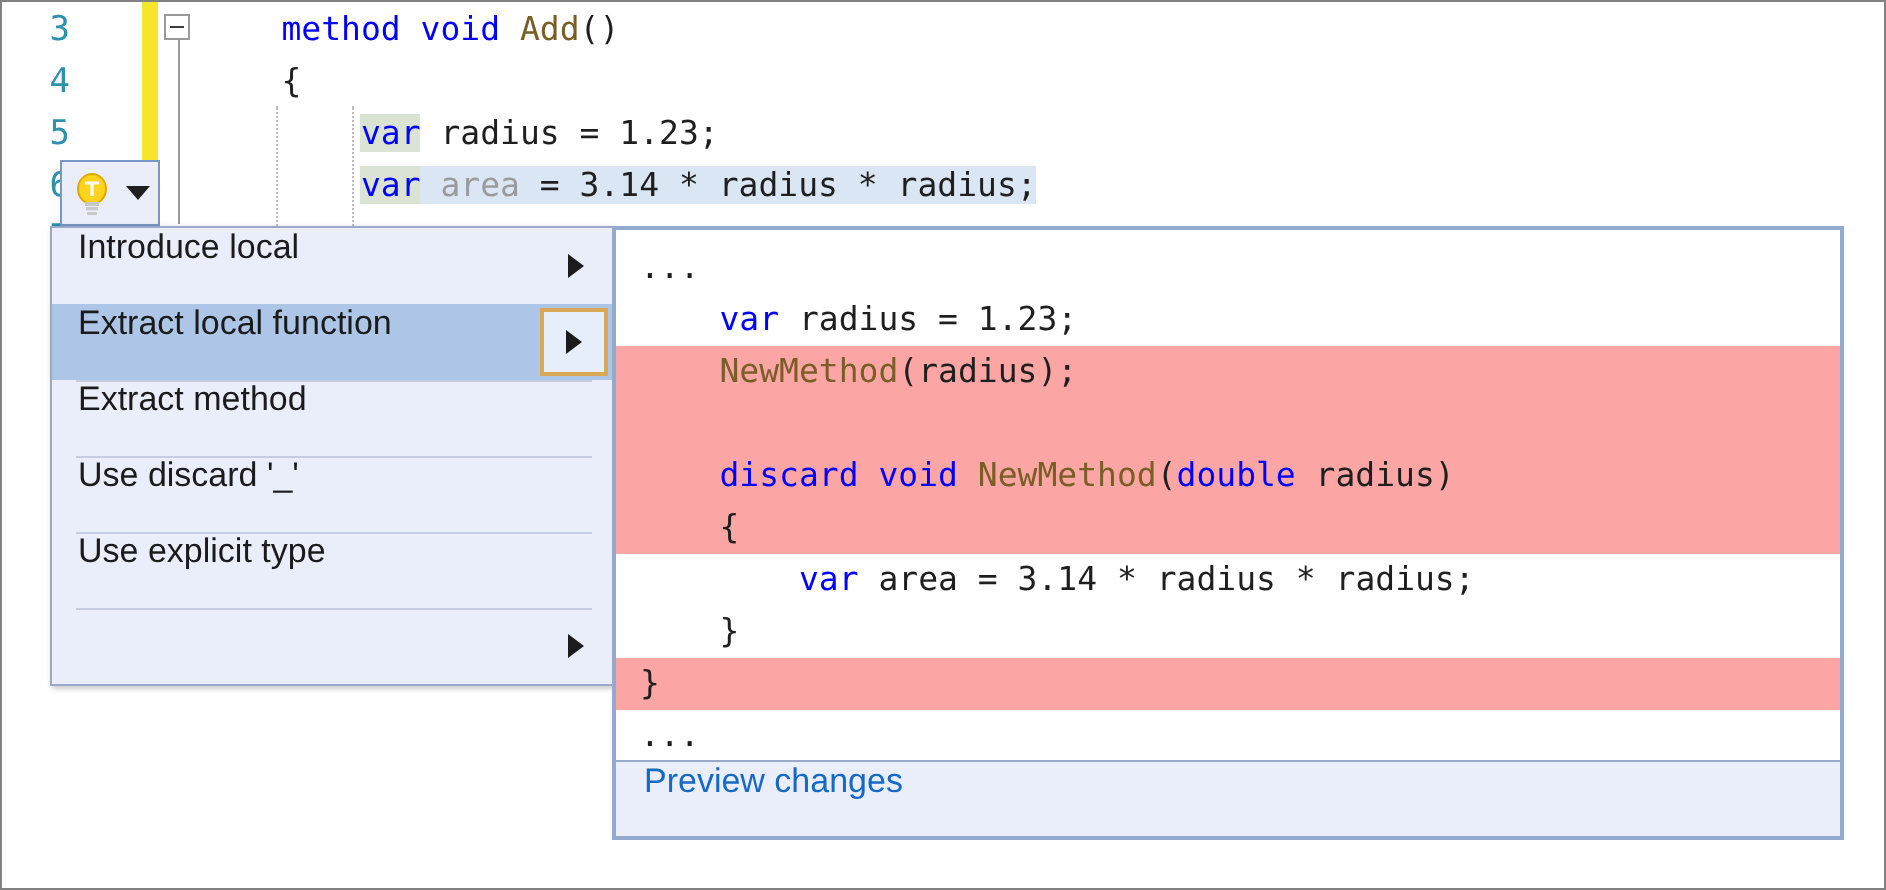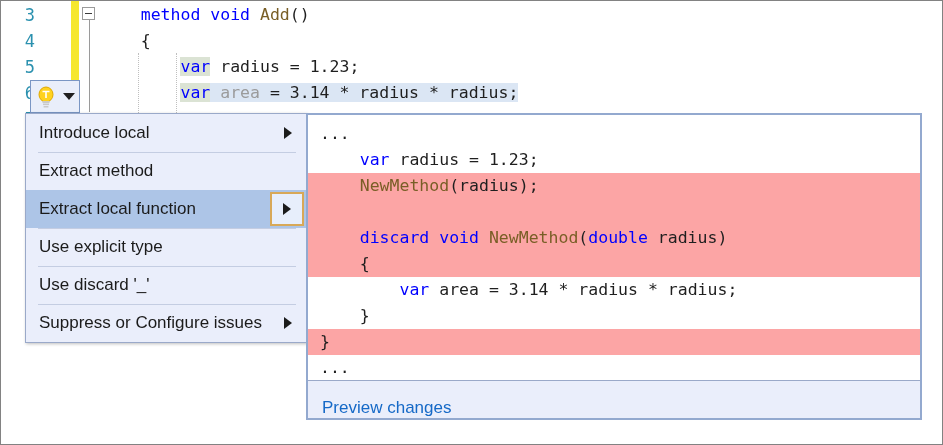--- a/index.html
+++ b/index.html
@@ -122,21 +122,20 @@
     width: 282px;
     background: #eaeefb;
     border: 1px solid #9aa9c9;
     box-sizing: border-box;
     box-shadow: 1px 1px 3px rgba(0,0,0,0.25);
   }
   .mi {
     position: relative;
     height: 38px;
     display: flex;
-    align-items: center;
     padding-left: 13px;
     font-size: 17px;
     color: #1b1b1b;
     font-family: "Liberation Sans", sans-serif;
     box-sizing: border-box;
   }
   .mi.sel { background: #adc5e7; }
   .mi .sep-top {
     position: absolute;
     left: 12px; right: 10px; top: 0;
@@ -201,21 +200,21 @@
     box-sizing: border-box;
   }
   .pv-line.added { background: #fca5a5; }
   .preview-footer {
     position: absolute;
     left: 0; right: 0; bottom: 0;
     height: 38px;
     background: #eaeefb;
     border-top: 1px solid #9aa9c9;
     display: flex;
-    align-items: flex-end;
+    align-items: flex-start;
     padding-left: 14px;
     box-sizing: border-box;
   }
   .preview-link {
     color: #1569c7;
     font-size: 17px;
     font-family: "Liberation Sans", sans-serif;
     cursor: pointer;
   }
 </style>
@@ -263,41 +262,40 @@
       <path d="M6.5 5.5 H13.5 M10 5.5 V12" stroke="#ffffff" stroke-width="1.6" fill="none"></path>
     </svg>
     <span class="bulb-caret"></span>
   </div>
 
   <div class="ctxmenu" id="ctxmenu">
       <div class="mi">
         <span class="mi-label">Introduce local</span>
         <span class="mi-arrow"></span>
       </div>
-      <div class="mi">
-        <div class="sep-top"></div>
-        <span class="mi-label">Extract method</span>
-      </div>
       <div class="mi sel">
         <span class="mi-label">Extract local function</span>
         <div class="submenu-btn">
           <span class="tri"></span>
         </div>
       </div>
       <div class="mi">
         <div class="sep-top"></div>
-        <span class="mi-label">Use explicit type</span>
+        <span class="mi-label">Extract method</span>
       </div>
       <div class="mi">
         <div class="sep-top"></div>
         <span class="mi-label">Use discard '_'</span>
       </div>
       <div class="mi">
         <div class="sep-top"></div>
-        <span class="mi-label">Suppress or Configure issues</span>
+        <span class="mi-label">Use explicit type</span>
+      </div>
+      <div class="mi">
+        <div class="sep-top"></div>
         <span class="mi-arrow"></span>
       </div>
     </div>
 
   <div class="preview">
     <div class="preview-code" id="previewcode">
         <div class="pv-line" style="top: 6px;"><span class="pln">...</span></div>
         <div class="pv-line" style="top: 32px;"><span class="pln">    </span><span class="kw">var</span><span class="pln"> radius </span><span class="op">= </span><span class="num">1.23</span><span class="pln">;</span></div>
         <div class="pv-line added" style="top: 58px;"><span class="pln">    </span><span class="mth">NewMethod</span><span class="pln">(</span><span class="pln">radius</span><span class="pln">);</span></div>
         <div class="pv-line added" style="top: 84px;"></div>

